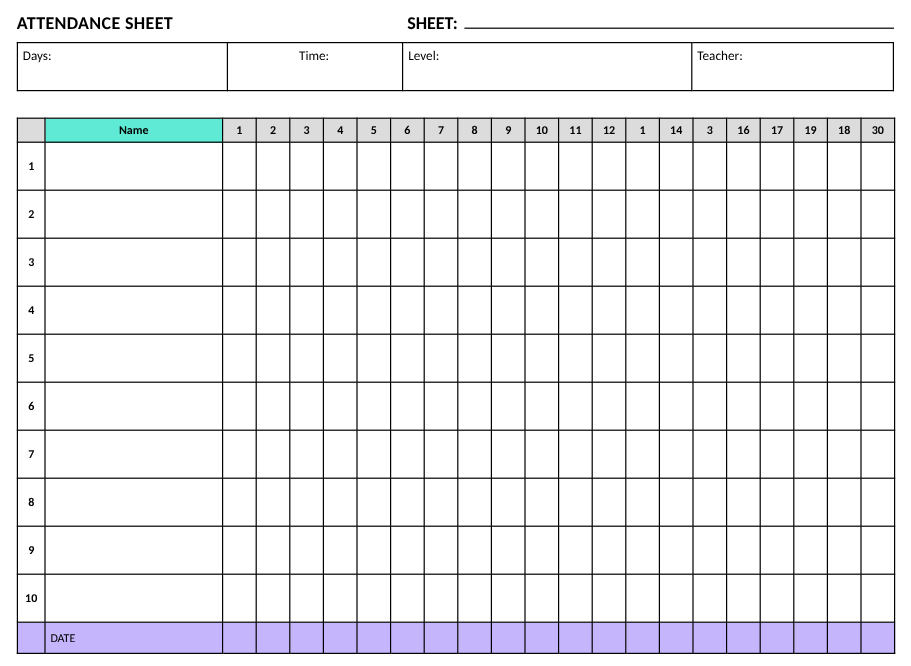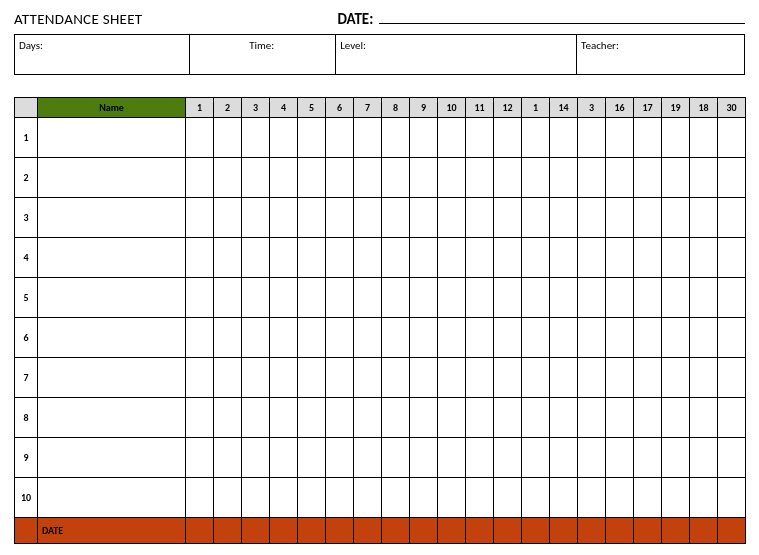--- a/index.html
+++ b/index.html
@@ -12,21 +12,21 @@
       background: #fff;
       padding: 10px 14px;
       width: 759px;
     }
     .header-row {
       display: flex;
       align-items: baseline;
       margin-bottom: 6px;
     }
     .title {
-      font-weight: normal;
+      font-weight: bold;
       font-size: 15px;
       letter-spacing: 0.3px;
       text-align: center;
     }
     .class-label {
       font-weight: bold;
       font-size: 15px;
       margin-left: 195px;
     }
     .class-underline {
@@ -64,44 +64,44 @@
     }
     .col-num { width: 23px; }
     .col-name { width: 148px; text-align: left; padding-left: 4px; }
     .col-day { width: 28px; }
     .att-table th {
       background: #dcdcdc;
       font-weight: bold;
       padding: 3px 0;
     }
     .att-table th.col-name {
-      background: #4d7c0f;
+      background: #5eead4;
     }
     .att-table tbody td {
       height: 40px;
     }
     .att-table tbody td.col-num {
       font-weight: bold;
     }
     .date-row td {
-      background: #c2410c;
+      background: #c4b5fd;
       height: 26px;
-      font-weight: bold;
+      font-weight: normal;
     }
     .date-row td.col-name {
       text-align: left;
       padding-left: 4px;
     }
   </style>
 </head>
 <body>
 
 <div class="header-row">
   <span class="title">ATTENDANCE SHEET</span>
-  <span class="class-label">DATE:</span>
+  <span class="class-label">SHEET:</span>
   <span class="class-underline"></span>
 </div>
 
 <table class="info-table">
   <tbody>
       <tr>
     <td class="info-days">Days:</td>
     <td class="info-time">Time:</td>
     <td class="info-level">Level:</td>
     <td class="info-teacher">Teacher:</td>

